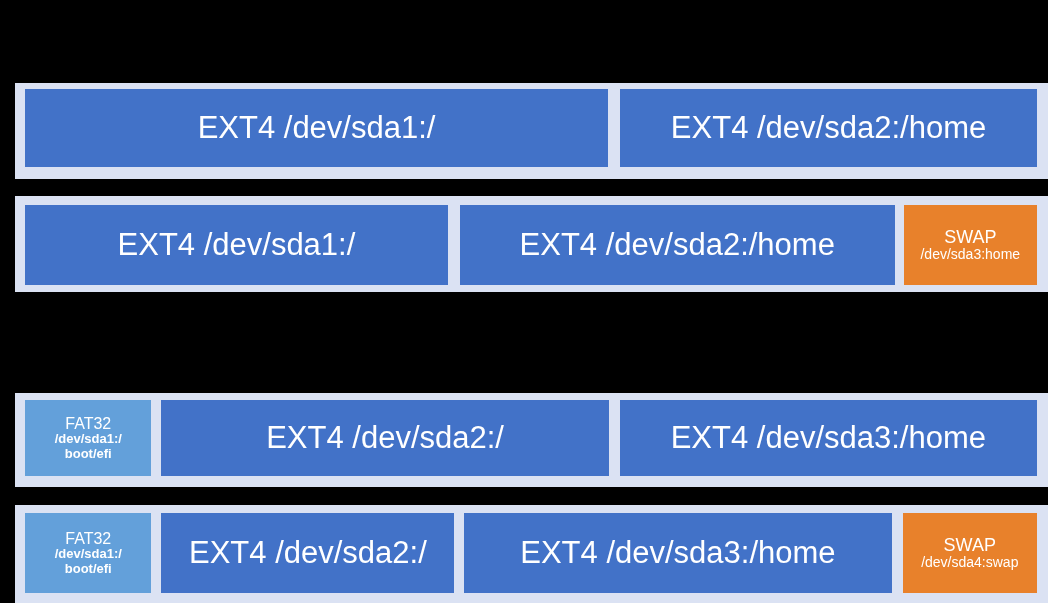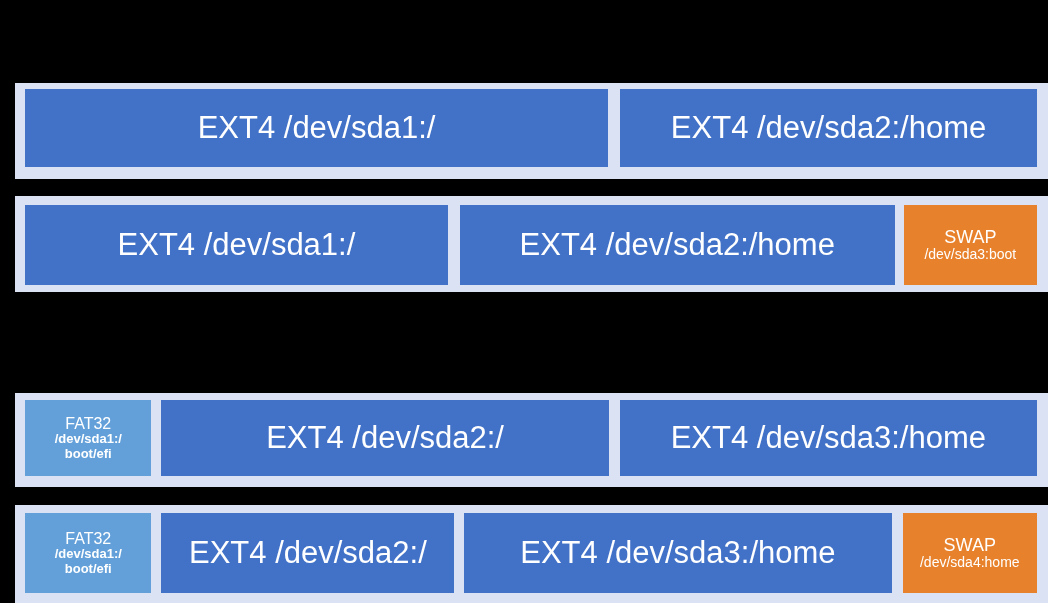--- a/index.html
+++ b/index.html
@@ -83,21 +83,21 @@
     <div class="part ext4" style="width:428px">
       <span class="line-main">EXT4 /dev/sda1:/</span>
     </div>
     <div class="gap" style="width:12px"></div>
     <div class="part ext4" style="width:440px">
       <span class="line-main">EXT4 /dev/sda2:/home</span>
     </div>
     <div class="gap" style="width:9px"></div>
     <div class="part swap small" style="width:135px">
       <span class="line-main">SWAP</span>
-      <span class="line-sub">/dev/sda3:boot</span>
+      <span class="line-sub">/dev/sda3:home</span>
     </div>
   </div>
 
   <div class="disk-row" id="row-3">
     <div class="part fat32 tiny" style="width:127px">
       <span class="line-main">FAT32</span>
       <span class="line-sub">/dev/sda1:/</span>
       <span class="line-sub">boot/efi</span>
     </div>
     <div class="gap" style="width:10px"></div>
@@ -120,17 +120,17 @@
     <div class="part ext4" style="width:294px">
       <span class="line-main">EXT4 /dev/sda2:/</span>
     </div>
     <div class="gap" style="width:10px"></div>
     <div class="part ext4" style="width:429px">
       <span class="line-main">EXT4 /dev/sda3:/home</span>
     </div>
     <div class="gap" style="width:11px"></div>
     <div class="part swap small" style="width:135px">
       <span class="line-main">SWAP</span>
-      <span class="line-sub">/dev/sda4:home</span>
+      <span class="line-sub">/dev/sda4:swap</span>
     </div>
   </div>
 
 </div>
 
 </body></html>

